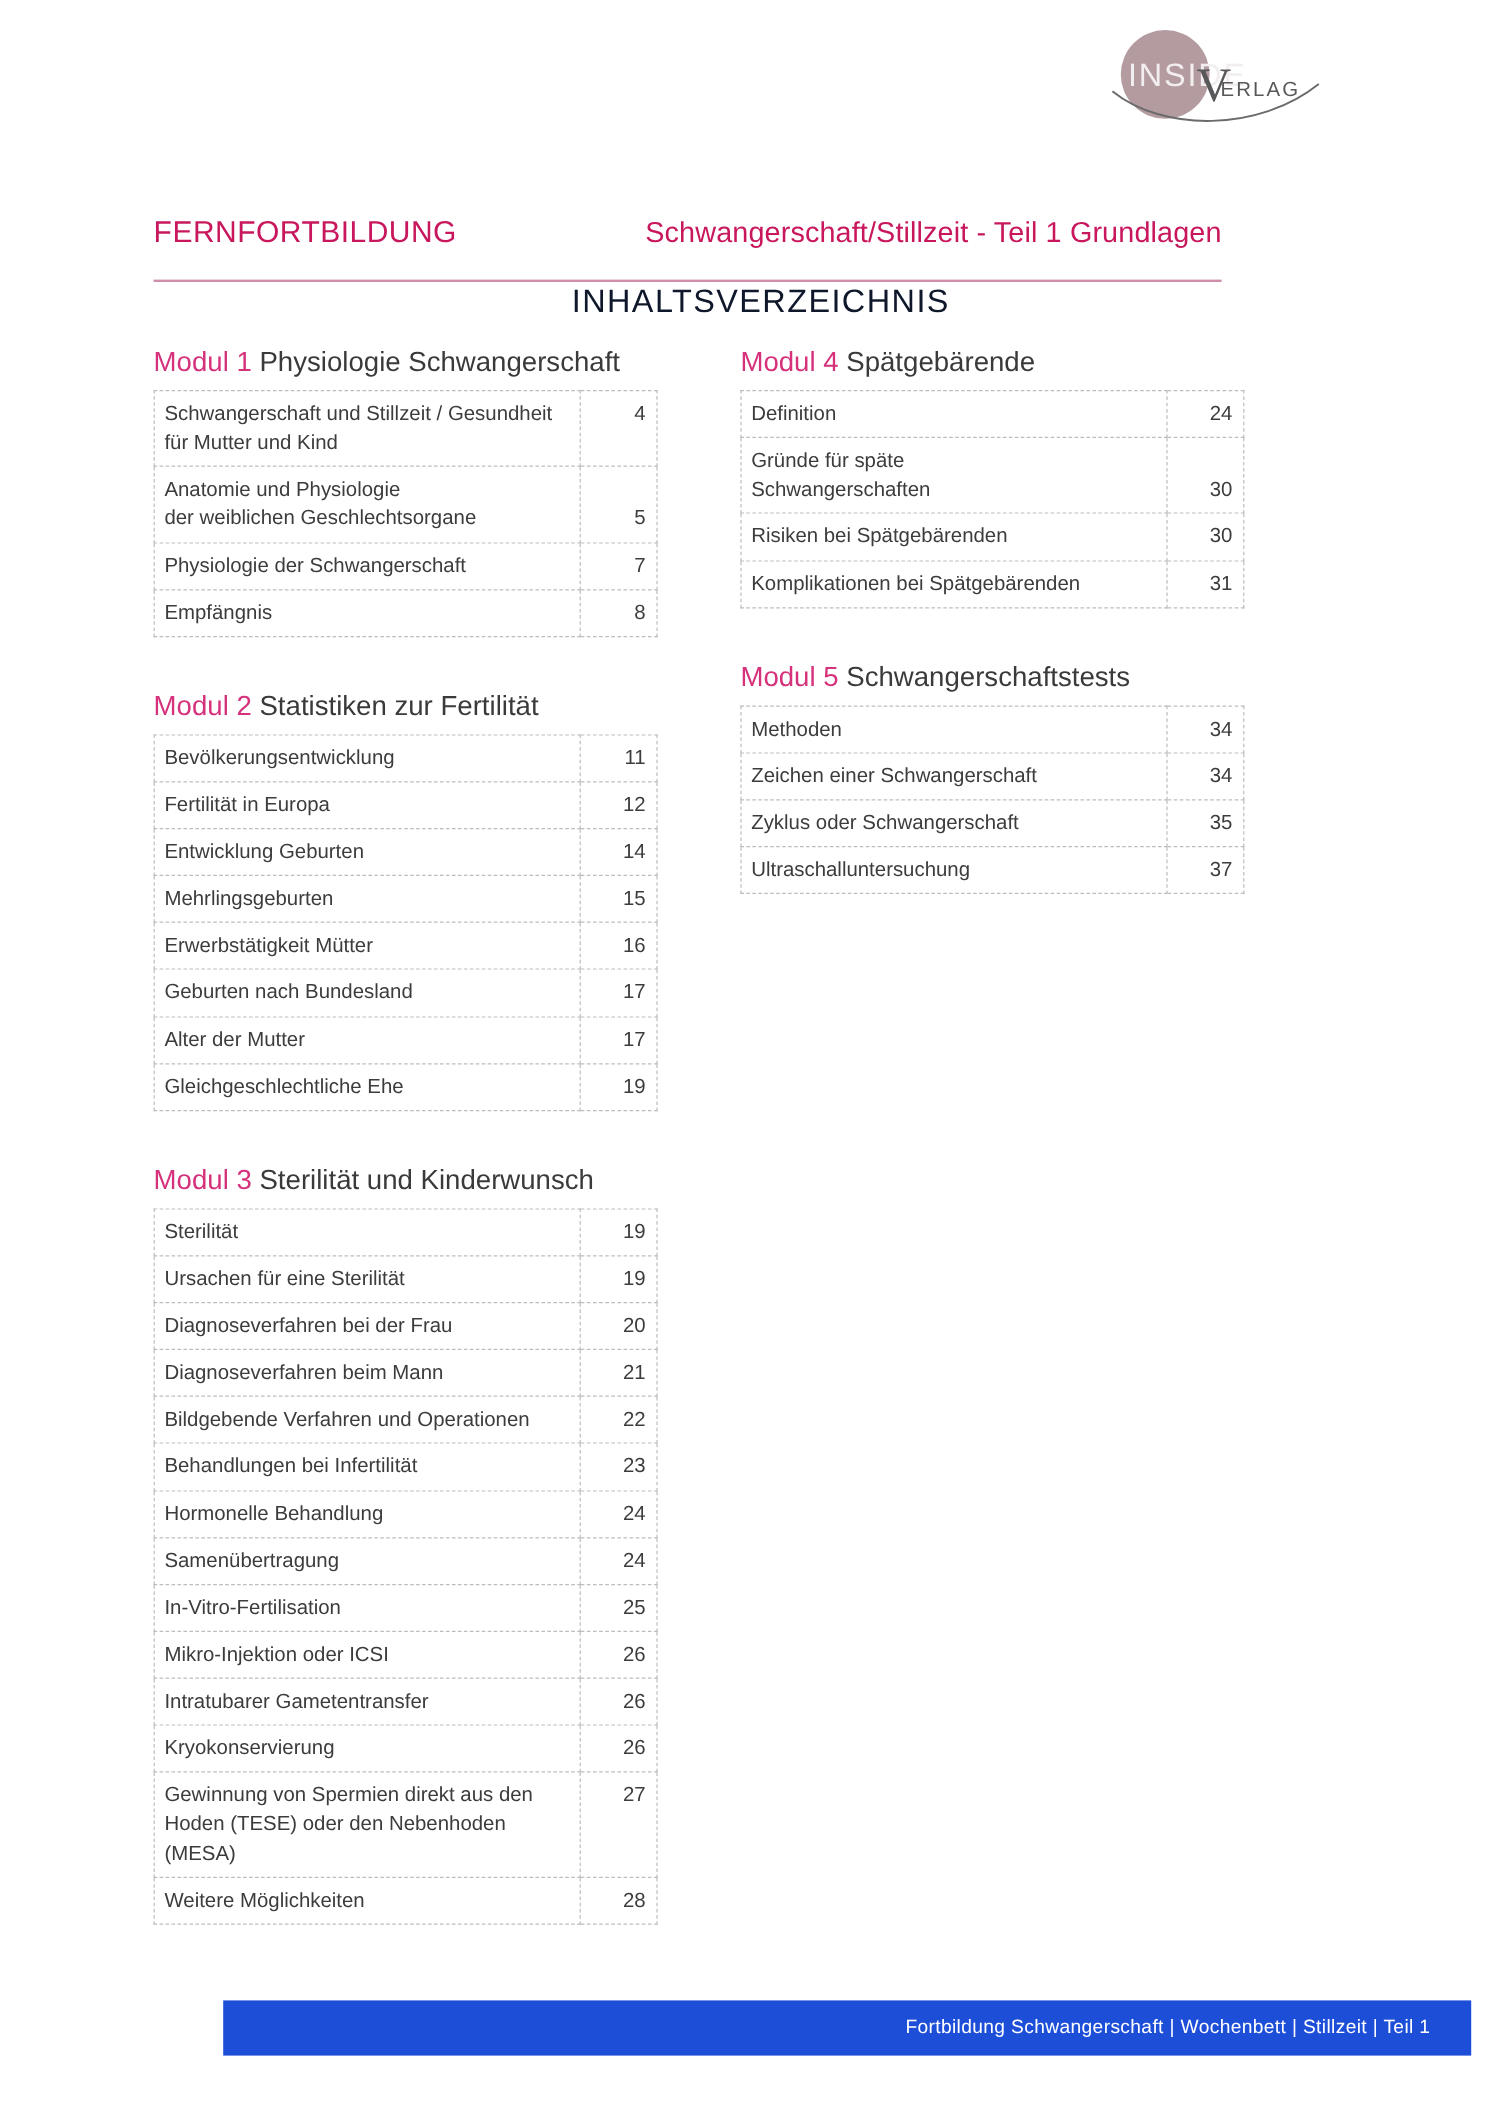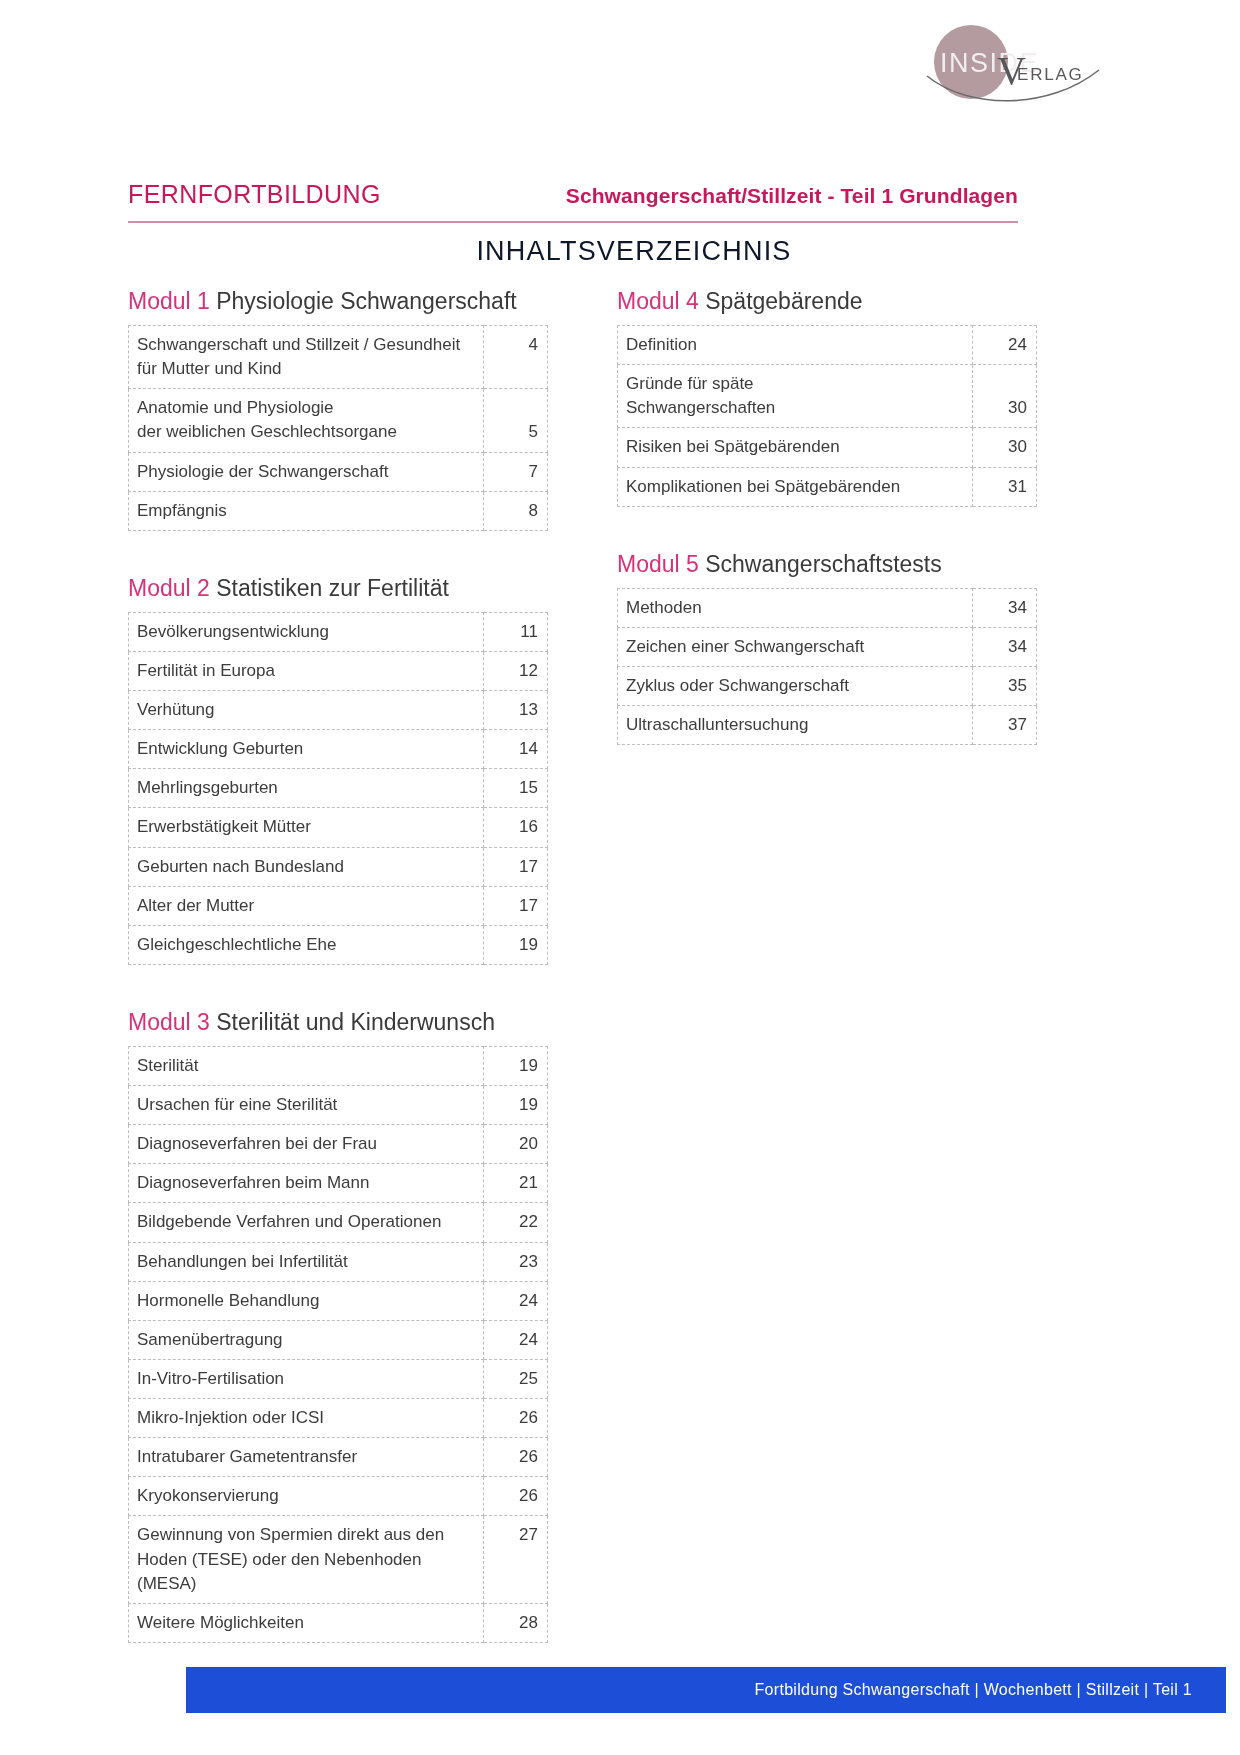--- a/index.html
+++ b/index.html
@@ -34,34 +34,34 @@
   
   .header {
     position: absolute;
     top: 180px;
     left: 114px;
     width: 890px;
   }
   .header-row {
     display: flex;
     align-items: baseline;
-    padding-bottom: 12px;
+    padding-bottom: 24px;
   }
   .header-left {
     font-size: 25px;
     letter-spacing: 0.4px;
     color: #c8175c;
     font-weight: 400;
     white-space: nowrap;
   }
   .header-right {
     margin-left: auto;
-    font-size: 21px;
+    font-size: 24px;
     color: #c8175c;
-    font-weight: 700;
+    font-weight: 400;
     white-space: nowrap;
     letter-spacing: 0.1px;
   }
   .header-rule {
     height: 2px;
     background: #cf8fab;
     width: 100%;
   }
 
   .doc-title {
@@ -208,24 +208,20 @@
         <tbody>
             <tr>
               <td>Bevölkerungsentwicklung</td>
               <td class="num">11</td>
             </tr>
             <tr>
               <td>Fertilität in Europa</td>
               <td class="num">12</td>
             </tr>
             <tr>
-              <td>Verhütung</td>
-              <td class="num">13</td>
-            </tr>
-            <tr>
               <td>Entwicklung Geburten</td>
               <td class="num">14</td>
             </tr>
             <tr>
               <td>Mehrlingsgeburten</td>
               <td class="num">15</td>
             </tr>
             <tr>
               <td>Erwerbstätigkeit Mütter</td>
               <td class="num">16</td>

